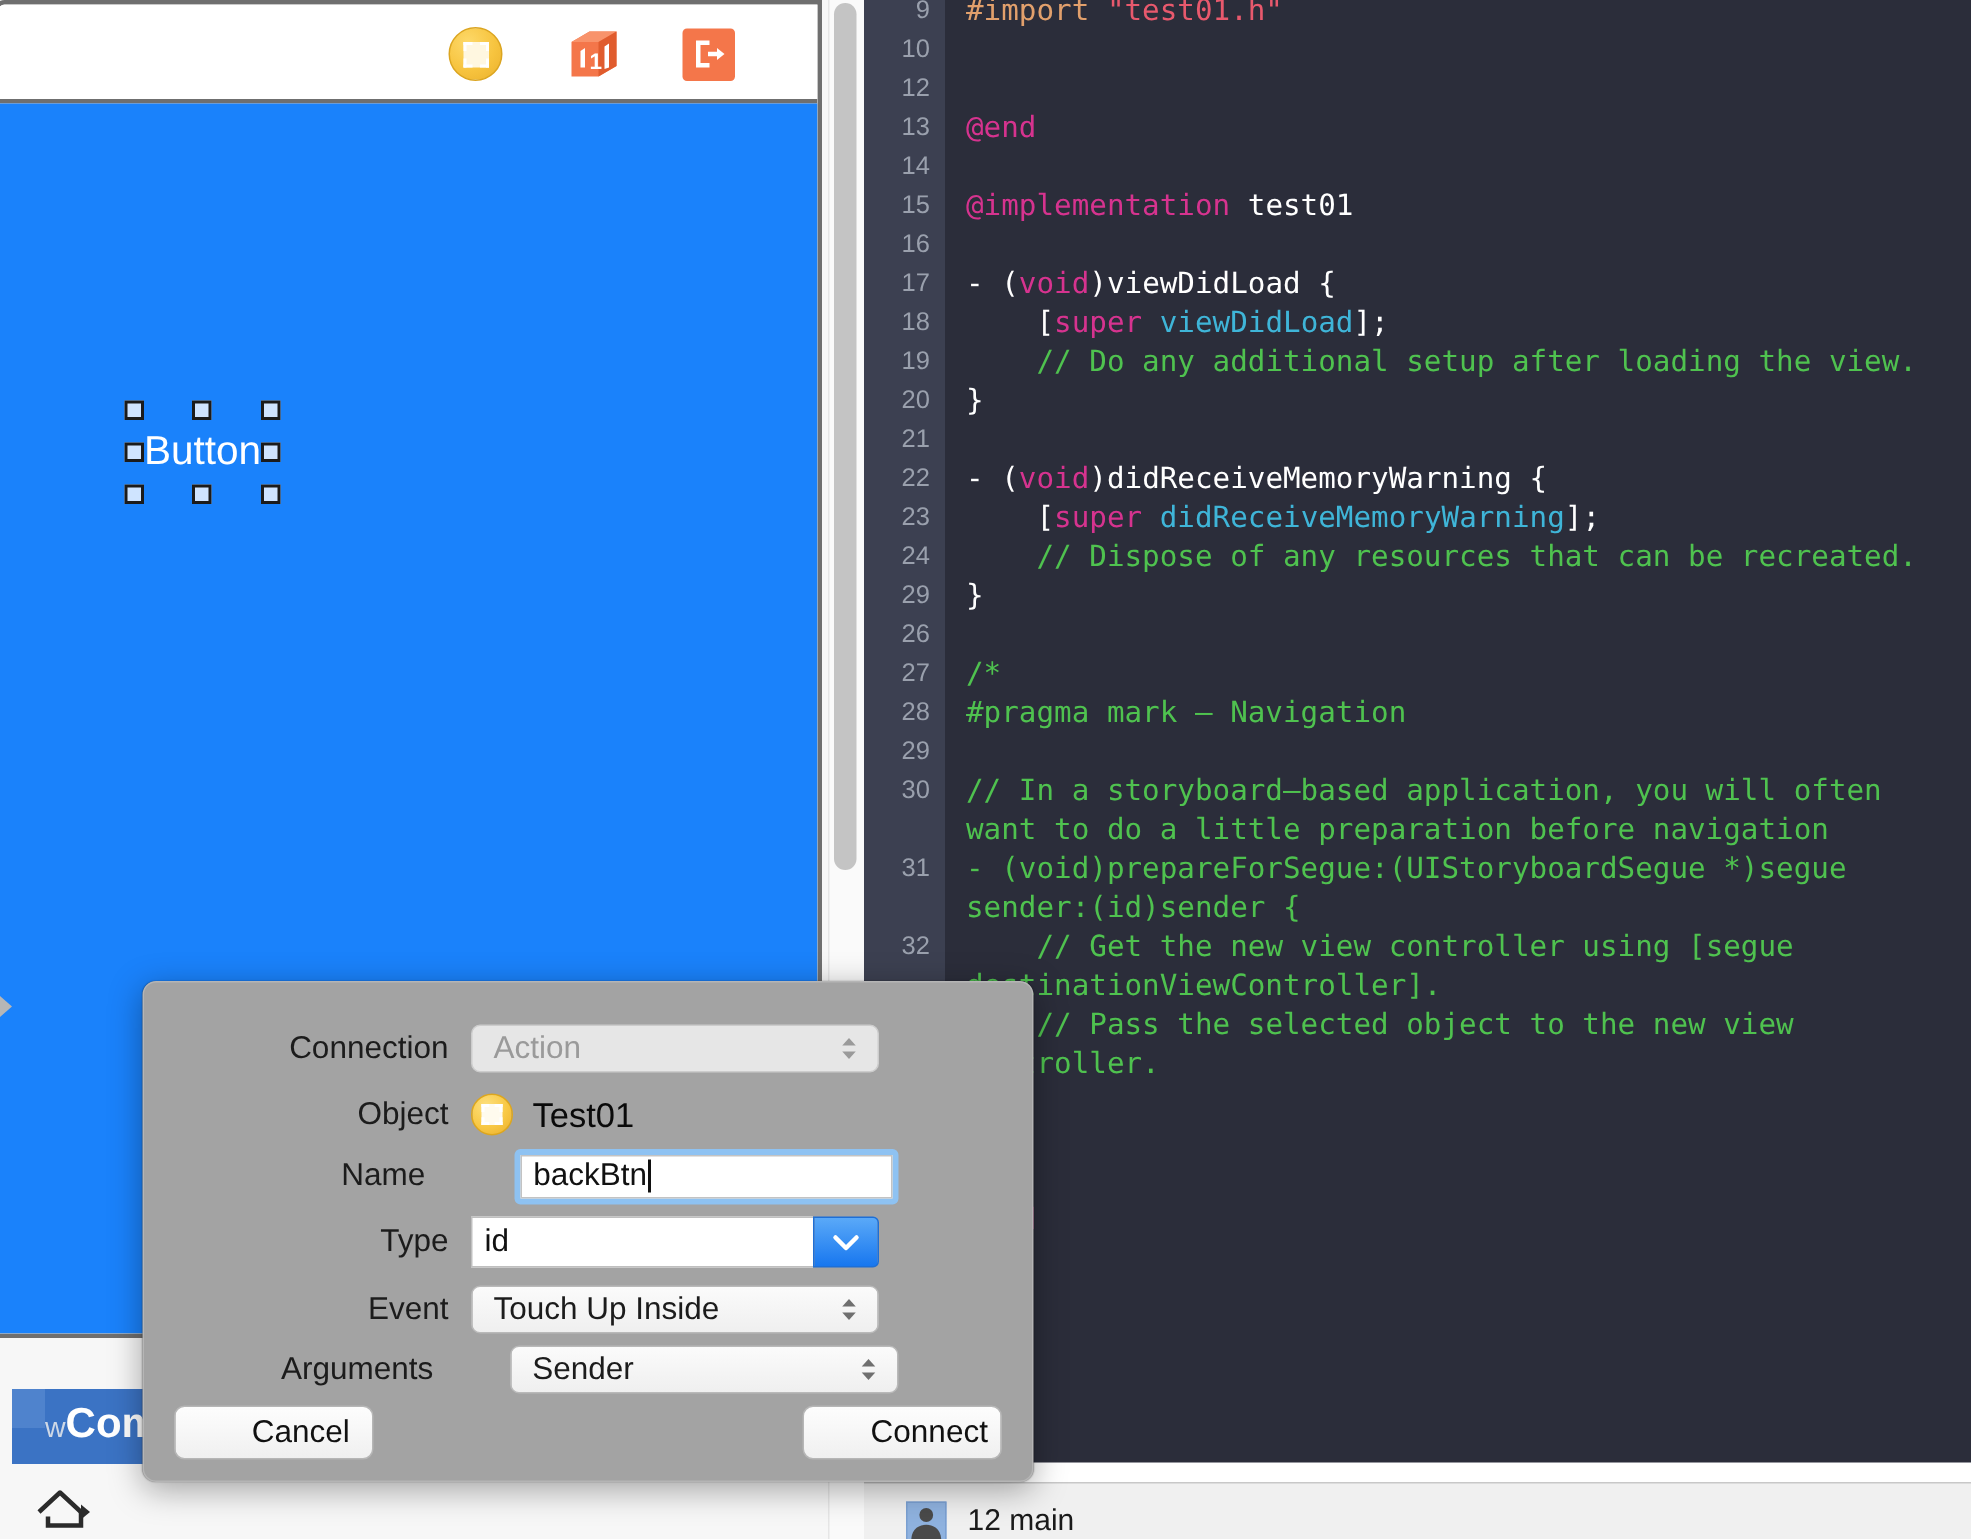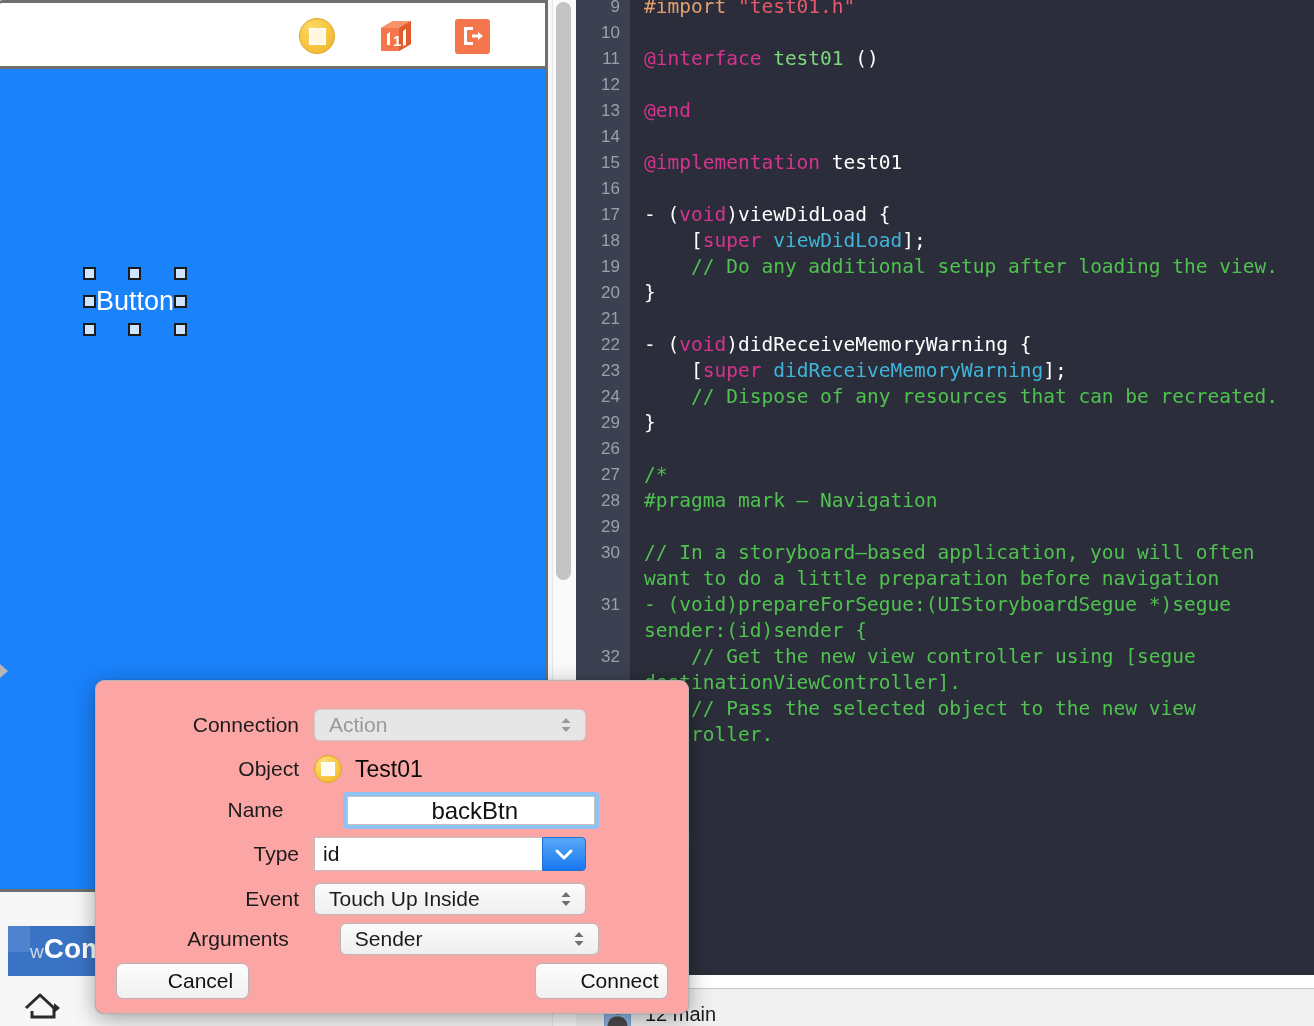--- a/index.html
+++ b/index.html
@@ -293,24 +293,24 @@
   .status-text {
     font-size: 20px;
     color: #1a1a1a;
     font-family: "Liberation Sans", sans-serif;
   }
 
   
   #popover {
     position: absolute;
     left: 95px;
-    top: 680px;
+    top: 654px;
     width: 594px;
     height: 334px;
-    background: #fca5a5;
+    background: #a3a3a3;
     border: 1px solid #b5b5b5;
     border-radius: 9px;
     box-shadow: 0 5px 22px rgba(0,0,0,0.34), 0 0 1px rgba(0,0,0,0.4);
     box-sizing: border-box;
   }
   .pop-tail {
     position: absolute;
     left: 597px;
     top: 838px;
     width: 0; height: 0;
@@ -379,25 +379,24 @@
     box-sizing: border-box;
   }
   .tf {
     width: 100%; height: 100%;
     background: #ffffff;
     border: 1px solid #c3c3c3;
     box-sizing: border-box;
     display: flex;
     align-items: center;
     padding-left: 8px;
-    font-size: 24px;
+    font-size: 21px;
     color: #111;
     font-family: "Liberation Sans", sans-serif;
     position: relative;
-    flex-direction: column;
   }
   .caret {
     display: inline-block;
     width: 1.5px;
     height: 22px;
     background: #111;
     margin-left: 1px;
   }
 
   
@@ -556,24 +555,20 @@
     <div class="code-area" id="code-area">
         <div class="crow">
           <div class="cnum">9</div>
           <div class="ctext"><span class="tok-pre">#import </span><span class="tok-str">"test01.h"</span></div>
         </div>
         <div class="crow">
           <div class="cnum">10</div>
           <div class="ctext">&nbsp;</div>
         </div>
         <div class="crow">
-          <div class="cnum">11</div>
-          <div class="ctext"><span class="tok-kw">@interface </span><span class="tok-type">test01 </span><span class="tok-plain">()</span></div>
-        </div>
-        <div class="crow">
           <div class="cnum">12</div>
           <div class="ctext">&nbsp;</div>
         </div>
         <div class="crow">
           <div class="cnum">13</div>
           <div class="ctext"><span class="tok-kw">@end</span></div>
         </div>
         <div class="crow">
           <div class="cnum">14</div>
           <div class="ctext">&nbsp;</div>

